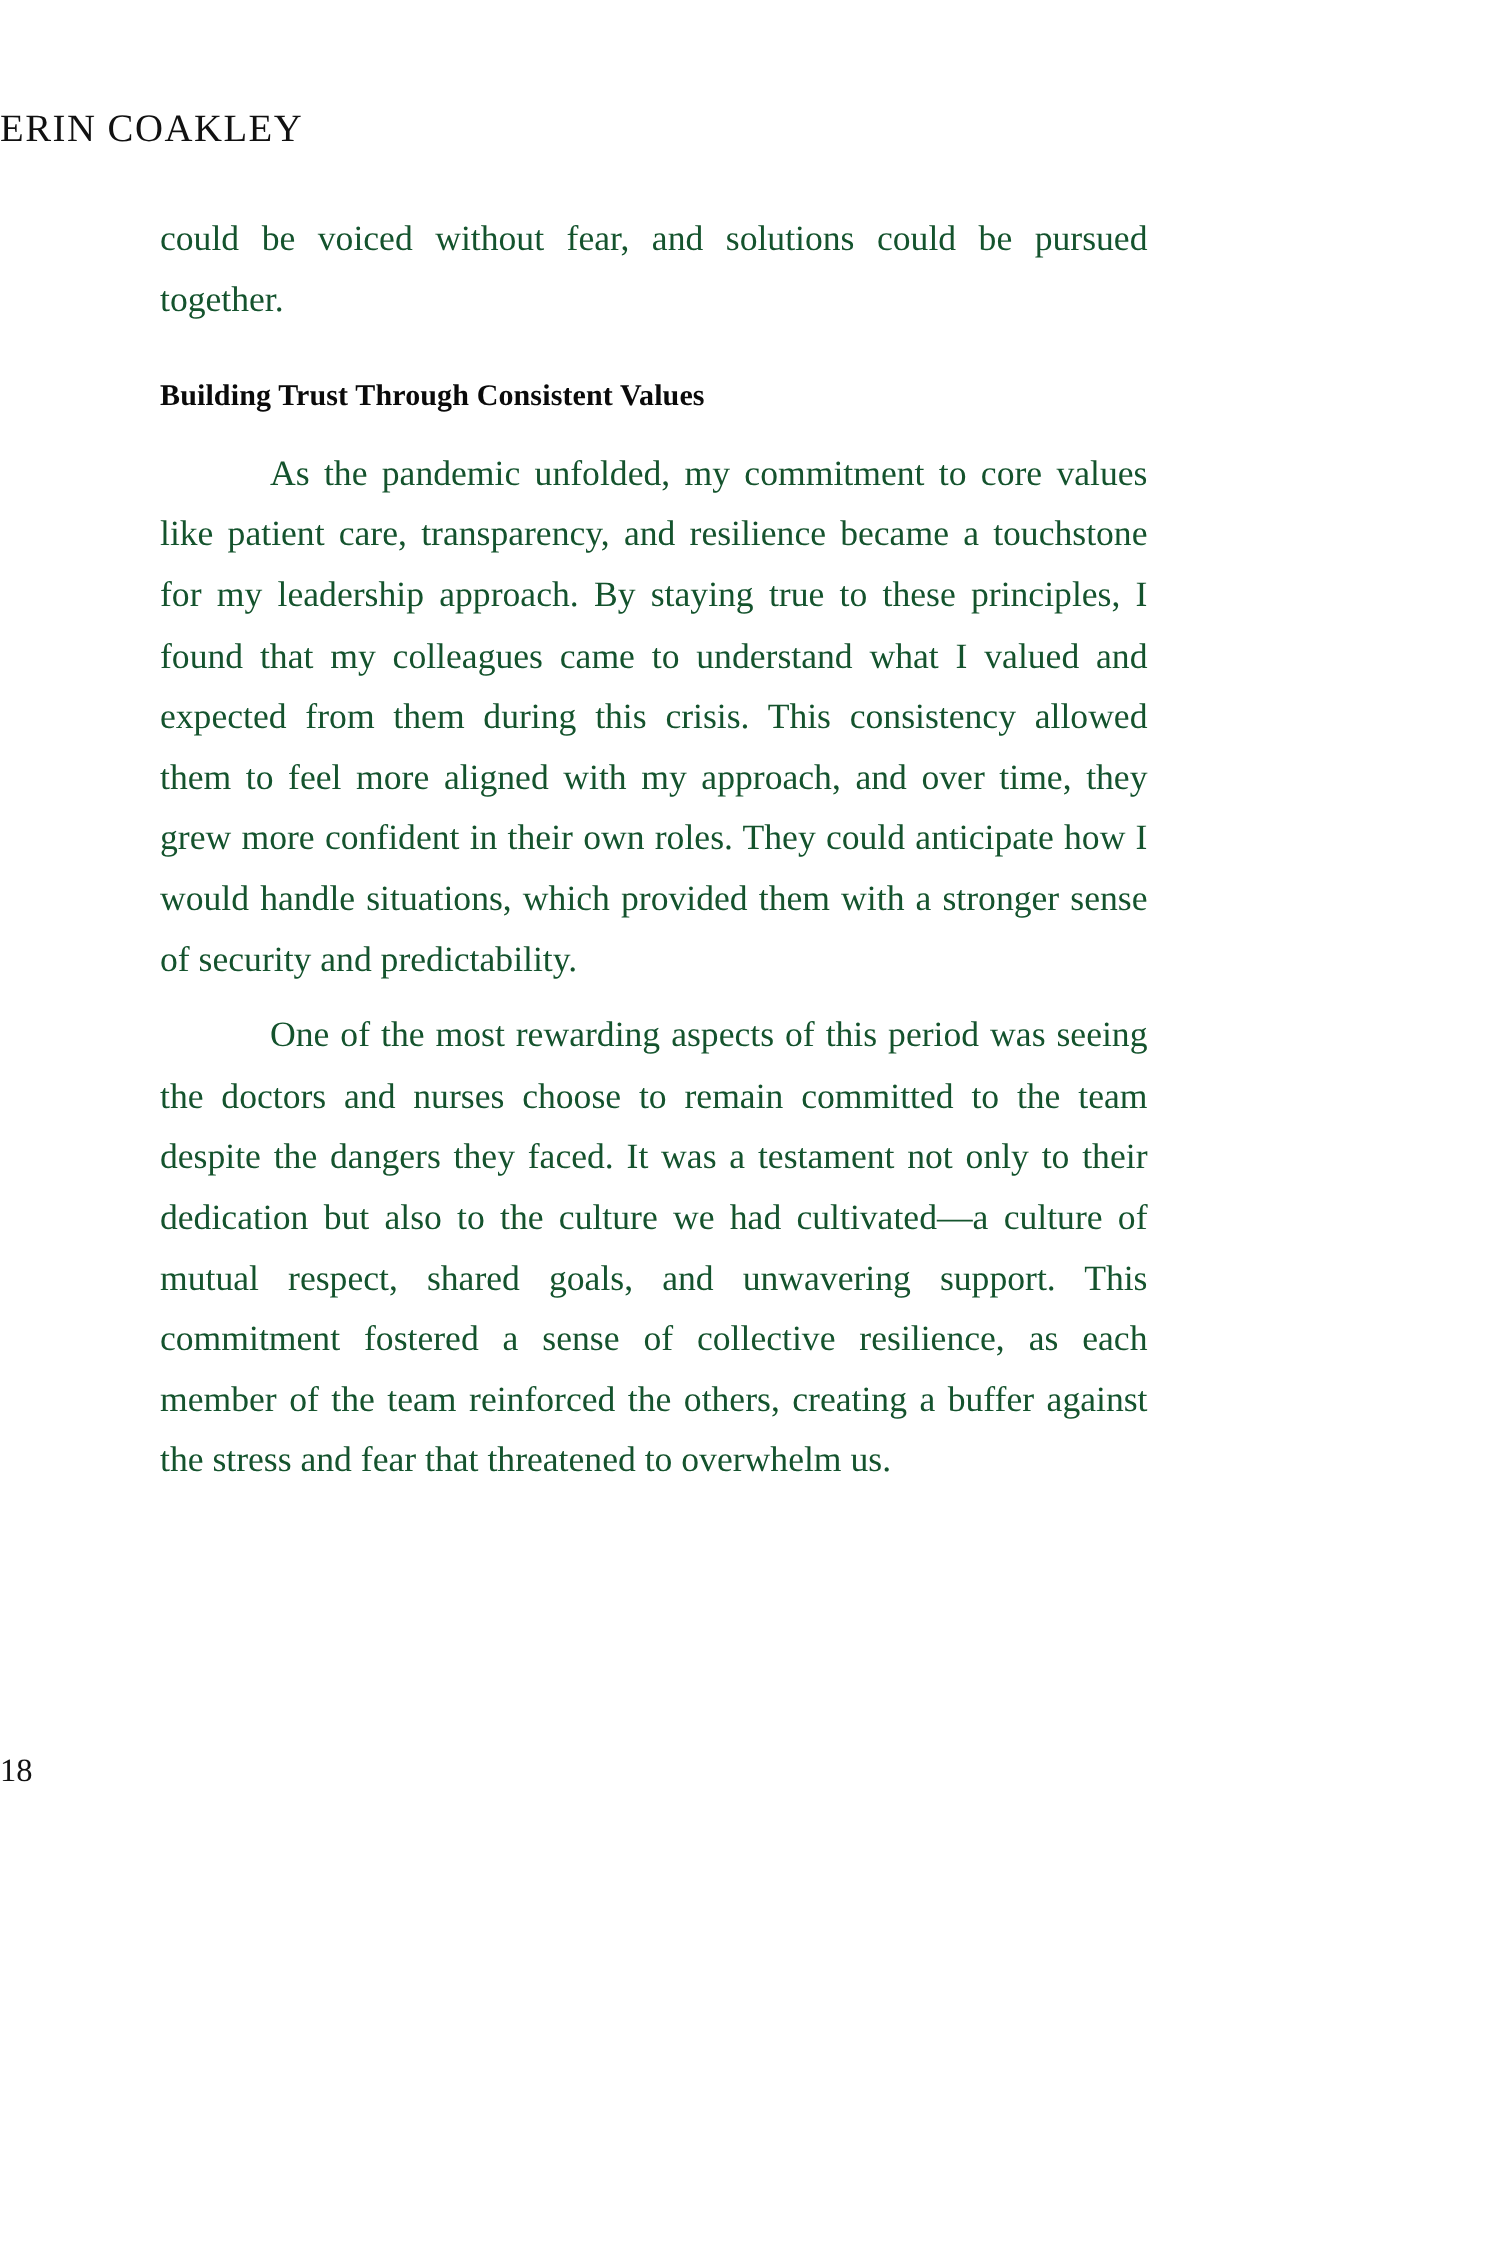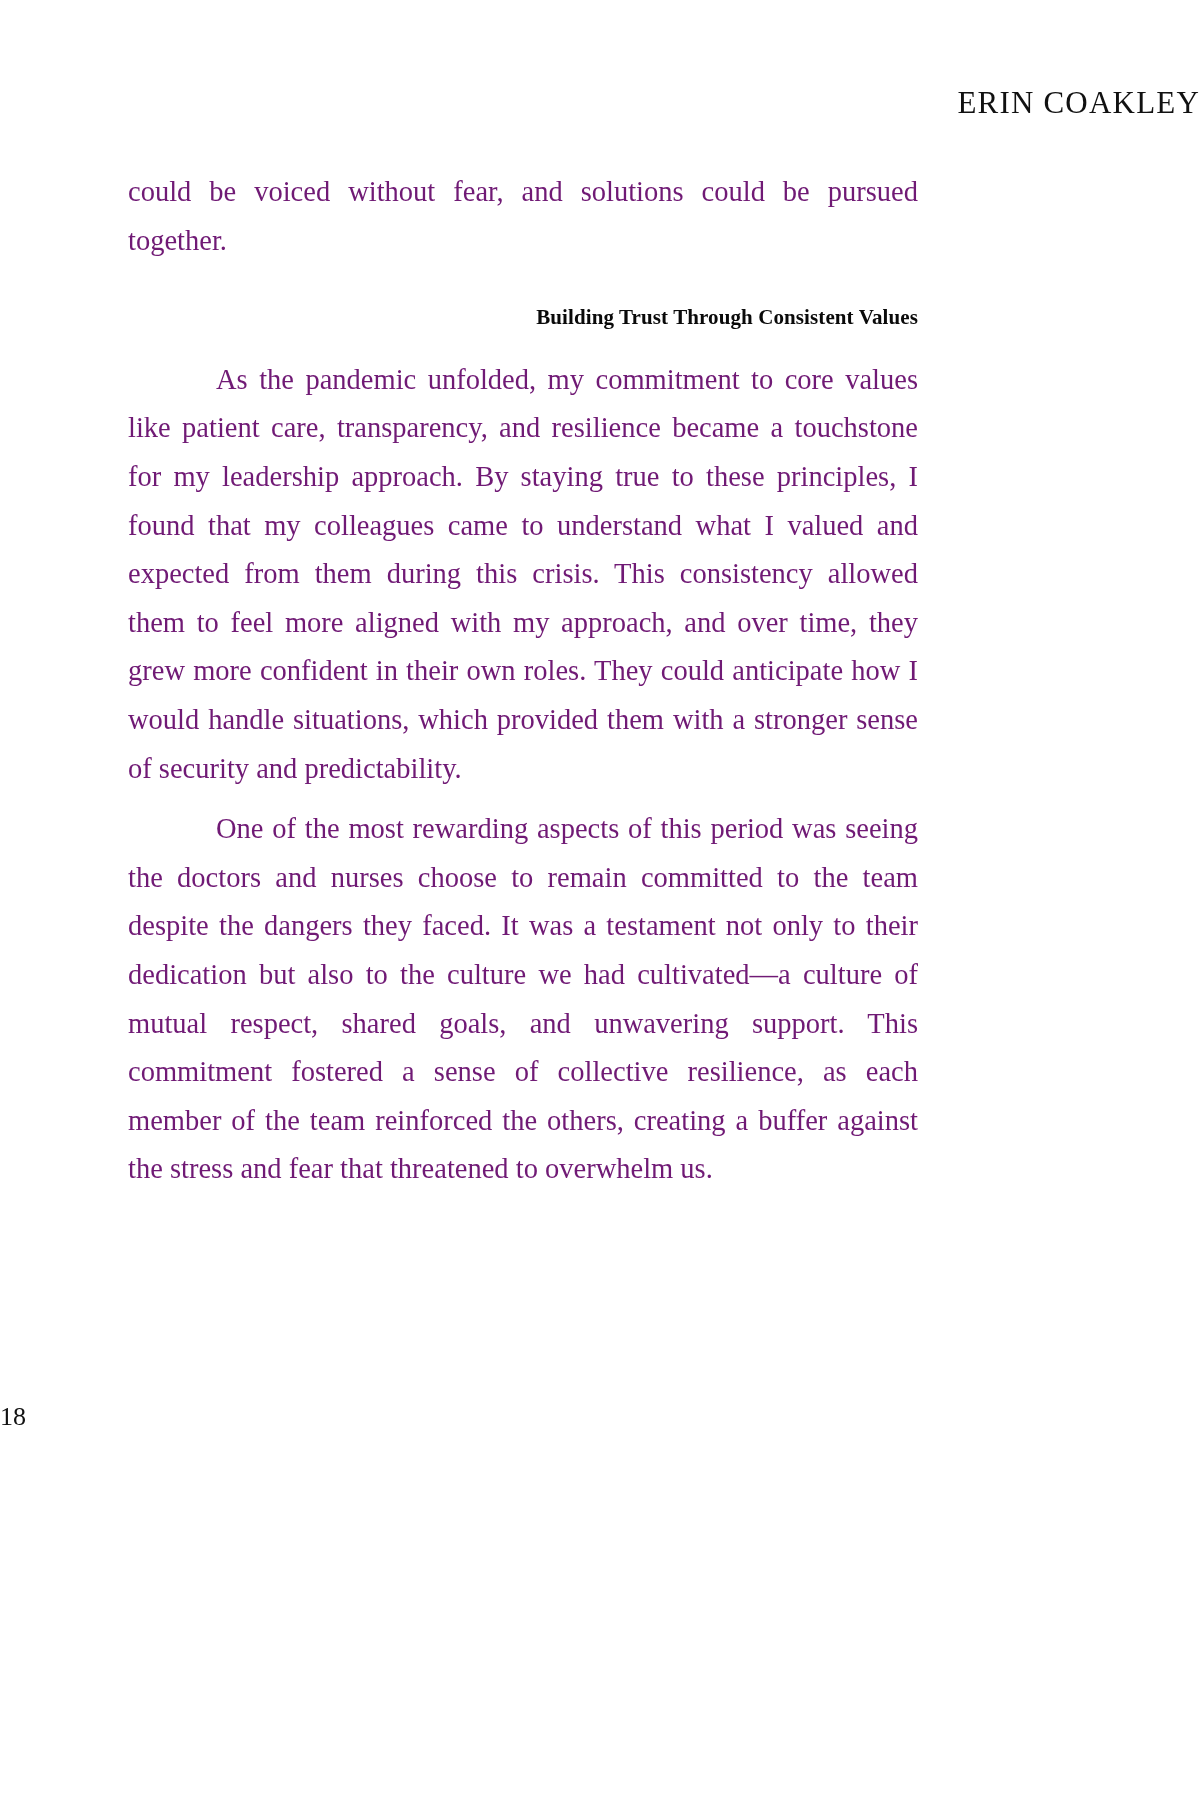--- a/index.html
+++ b/index.html
@@ -19,21 +19,21 @@
     color: #0d0d0d;
     overflow: hidden;
   }
 
   
   .running-head {
     position: absolute;
     top: 86px;
     left: 0;
     right: 0;
-    text-align: right;
+    text-align: left;
     font-family: "Liberation Serif", "DejaVu Serif", serif;
     font-size: 31px;
     font-weight: 400;
     letter-spacing: 1.2px;
     color: #111111;
     line-height: 1.1;
   }
 
   
   .content {
@@ -42,41 +42,41 @@
     left: 128px;
     width: 790px;
   }
 
   p.body-text {
     margin: 0;
     font-size: 28.5px;
     line-height: 48.6px;
     text-align: justify;
     text-justify: inter-word;
-    color: #701a75;
+    color: #14532d;
     -webkit-hyphens: none;
     hyphens: none;
   }
 
   p.body-text.indented {
     text-indent: 88px;
   }
 
   p.body-text.cont {
     text-indent: 0;
   }
 
   
   .gap-sm { height: 12px; }
 
   h2.section-heading {
     margin: 0;
-    font-size: 21px;
+    font-size: 24px;
     font-weight: bold;
-    text-align: right;
+    text-align: left;
     line-height: 48.6px;
     color: #0a0a0a;
     letter-spacing: 0.1px;
   }
 
   .heading-wrap-top { margin-top: 28px; }
   .heading-wrap-bottom { margin-bottom: 14px; }
 
   
   .folio {

